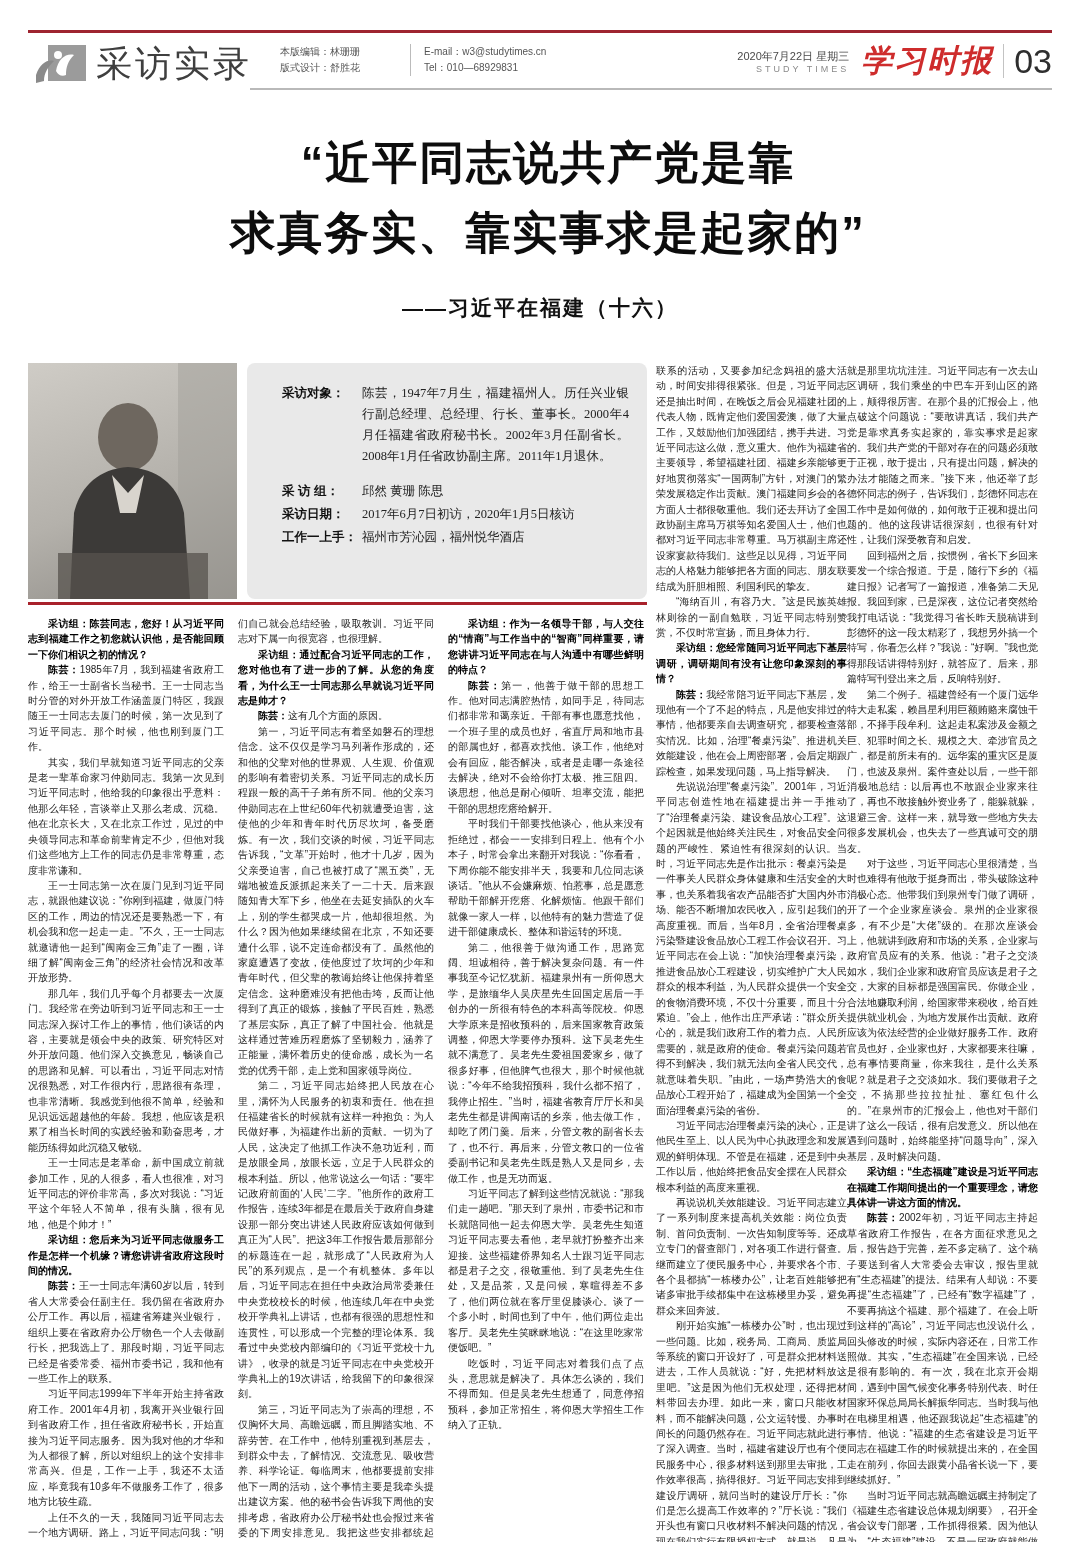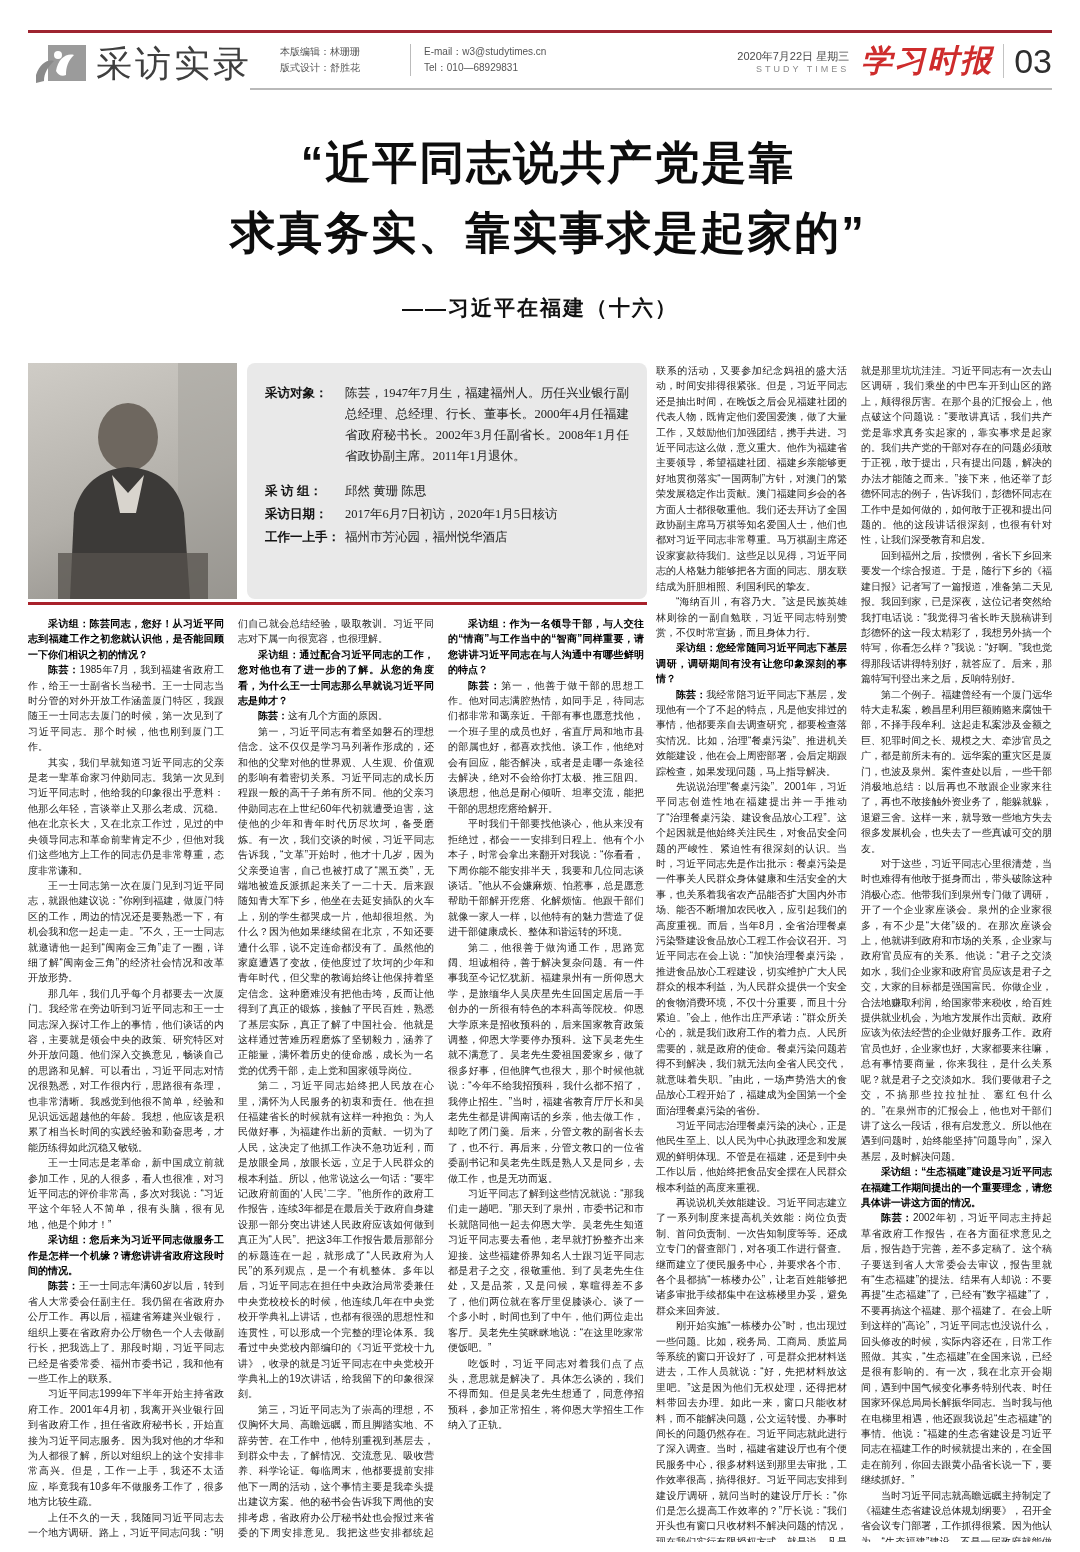--- a/index.html
+++ b/index.html
@@ -25,29 +25,29 @@
   .rule-gray{position:absolute;left:250px;top:88px;width:802px;height:2px;background:#b9b9b9;}
   
   .headline{position:absolute;left:0;top:128px;width:1080px;text-align:center;}
   .headline .h-line{font-size:45px;font-weight:bold;color:#0d0d0d;letter-spacing:2px;line-height:70px;margin-left:16px;}
   .headline .h-sub{margin-top:26px;font-size:21px;font-weight:bold;color:#111;letter-spacing:2px;}
   
   .photo{position:absolute;left:28px;top:363px;width:209px;height:236px;
          background:linear-gradient(160deg,#cfccc6 0%,#b4b1ab 55%,#8e8b86 100%);overflow:hidden;}
   .photo svg{display:block;}
   .infobox{position:absolute;left:247px;top:363px;width:400px;height:236px;background:#e9e9e9;
-           border-radius:8px;box-sizing:border-box;padding:20px 18px 12px 18px;}
+           border-radius:8px;box-sizing:border-box;padding:20px 18px 12px 35px;}
   .info-row{display:flex;font-size:12.5px;line-height:21px;margin-bottom:2px;}
   .info-row .lbl{flex:0 0 80px;font-weight:bold;color:#111;white-space:nowrap;}
   .info-row .val{flex:1;font-family:"Liberation Serif","DejaVu Serif",serif;color:#222;text-align:justify;}
   .info-row.gap{margin-top:14px;}
   .rule-red-mid{position:absolute;left:28px;top:602px;width:619px;height:3px;background:#a8212b;}
   
   .cols-left{position:absolute;left:28px;top:616px;width:620px;height:926px;display:flex;gap:14px;}
-  .cols-right{position:absolute;left:656px;top:363px;width:396px;height:1179px;display:flex;gap:14px;}
+  .cols-right{position:absolute;left:656px;top:363px;width:396px;height:1179px;display:flex;}
   .col{width:196px;height:100%;overflow:hidden;}
   .cols-right .col{width:191px;}
   .col p{margin:0;font-size:10px;line-height:15.4px;text-align:justify;text-indent:2em;color:#1c1c1c;}
   .col p.q{font-weight:bold;color:#000;}
   .col p.cont{text-indent:0;}
   .col .lead{font-weight:bold;color:#000;}
 </style>
 </head>
 <body>
 

